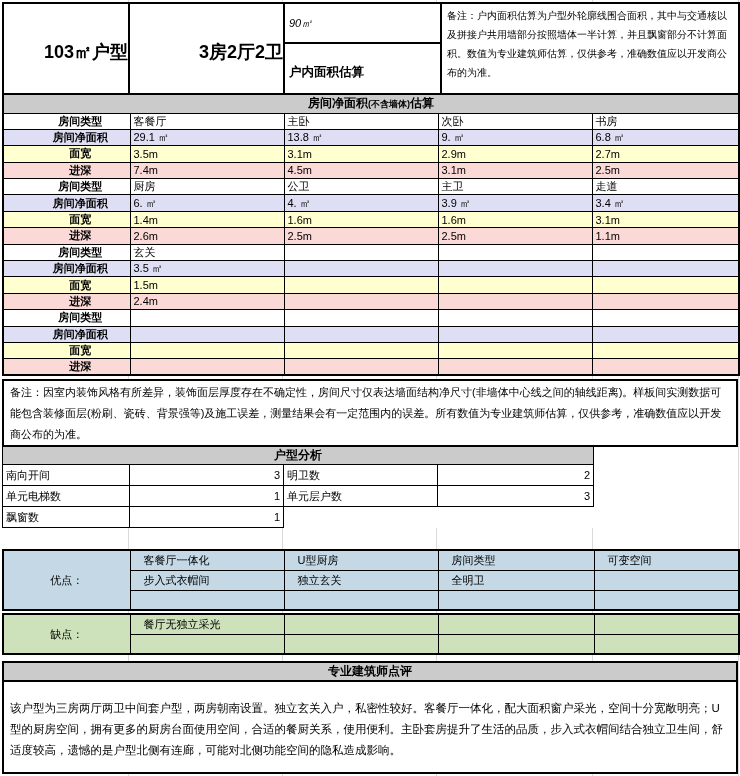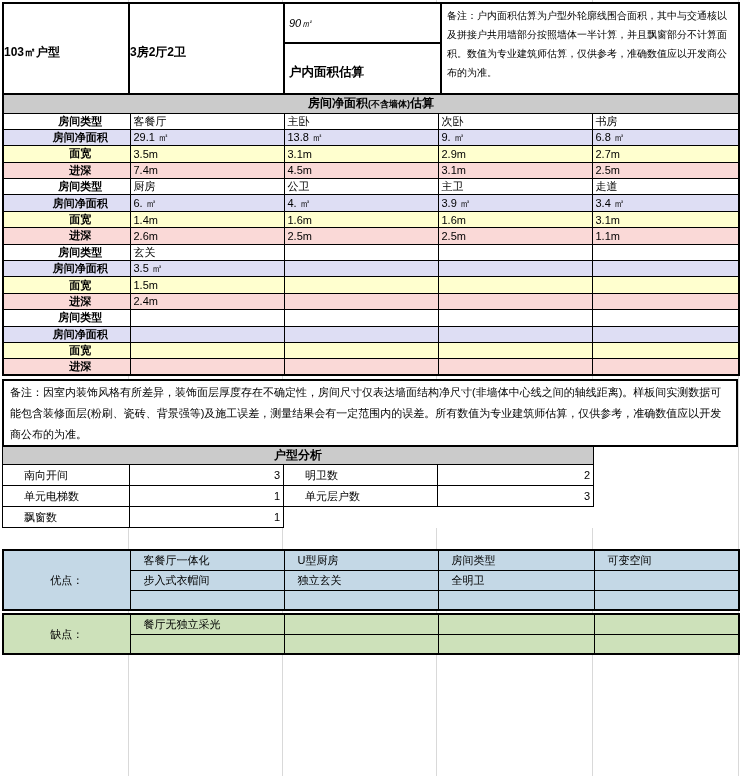--- a/index.html
+++ b/index.html
@@ -20,21 +20,21 @@
     position: absolute; top: 0; bottom: 0; width: 1px;
     background: var(--grid_line, #d9d9d9); z-index: 0;
   }
   .sec { position: absolute; z-index: 1; background: #fff; }
 
   table { border-collapse: collapse; background: #fff; table-layout: fixed; width: 100%; }
 
   
   .sec-header { top: 2px; left: 2px; width: 736px; }
   .hdr-table td { border: 2px solid var(--border, #000); overflow: hidden; }
-  .hdr-table .big { font-size: 12px; font-weight: bold; text-align: left; vertical-align: middle; }
+  .hdr-table .big { font-size: 18px; font-weight: bold; text-align: right; vertical-align: middle; }
   .hdr-table .area-val { font-size: 11px; text-align: left; vertical-align: middle; padding-left: 4px; height: 40px; font-style: italic; }
   .hdr-table .area-lbl { font-size: 12.5px; font-weight: bold; text-align: left; vertical-align: middle; padding-left: 4px; height: 58px; }
   .hdr-table .remark { font-size: 10px; line-height: 19px; text-align: left; vertical-align: top; padding: 2px 5px; }
 
   
   .sec-rooms { top: 93px; left: 2px; width: 736px; }
   .room-table { border: 2px solid var(--border, #000); }
   .room-table td { border: 1px solid var(--border, #000); height: 16.4px; font-size: 11px; padding: 0 3px; text-align: left; vertical-align: middle; overflow: hidden; }
   .room-table .title-row td { background: var(--gray_header, #cbcbcb); text-align: center; font-weight: bold; font-size: 12px; height: 19px; }
   .room-table .title-row .small { font-size: 9px; }
@@ -46,21 +46,21 @@
 
   
   .sec-note { top: 379px; left: 2px; width: 736px; height: 68px;
     border: 2px solid var(--border, #000); font-size: 11px; line-height: 21px;
     padding: 1px 6px; text-align: left; }
 
   
   .sec-analysis { top: 446px; left: 2px; width: 591px; background: transparent; }
   .an-table td { border: 1px solid var(--border, #000); font-size: 11px; height: 21px; vertical-align: middle; background: #fff; overflow: hidden; }
   .an-table .an-title td { background: var(--gray_header, #cbcbcb); font-weight: bold; font-size: 12px; text-align: center; height: 18px; }
-  .an-table .al { text-align: left; padding-left: 21px; }
+  .an-table .al { text-align: left; padding-left: 3px; }
   .an-table .ar { text-align: right; padding-right: 3px; }
   .an-table .nb { border: none; background: transparent; }
 
   
   .sec-pros { top: 549px; left: 2px; width: 736px; }
   .sec-cons { top: 613px; left: 2px; width: 736px; }
   .pc-table { border: 2px solid var(--border, #000); }
   .pc-table td { border: 1px solid var(--border, #000); font-size: 11px; height: 20px; padding: 0 13px; text-align: left; vertical-align: middle; overflow: hidden; }
   .pc-table .pc-label { text-align: center; vertical-align: middle; }
   .pros td { background: var(--blue_section, #c4d8e6); }
@@ -328,14 +328,18 @@
       <tr>
         <td></td>
         <td></td>
         <td></td>
         <td></td>
       </tr>
     </tbody>
       </table>
   </div>
 
+  <div class="sec sec-review">
+    <div class="review-title">专业建筑师点评</div>
+    <div class="review-body">该户型为三房两厅两卫中间套户型，两房朝南设置。独立玄关入户，私密性较好。客餐厅一体化，配大面积窗户采光，空间十分宽敞明亮；U型的厨房空间，拥有更多的厨房台面使用空间，合适的餐厨关系，使用便利。主卧套房提升了生活的品质，步入式衣帽间结合独立卫生间，舒适度较高，遗憾的是户型北侧有连廊，可能对北侧功能空间的隐私造成影响。</div>
+  </div>
 
 </div>
 
 </body></html>

